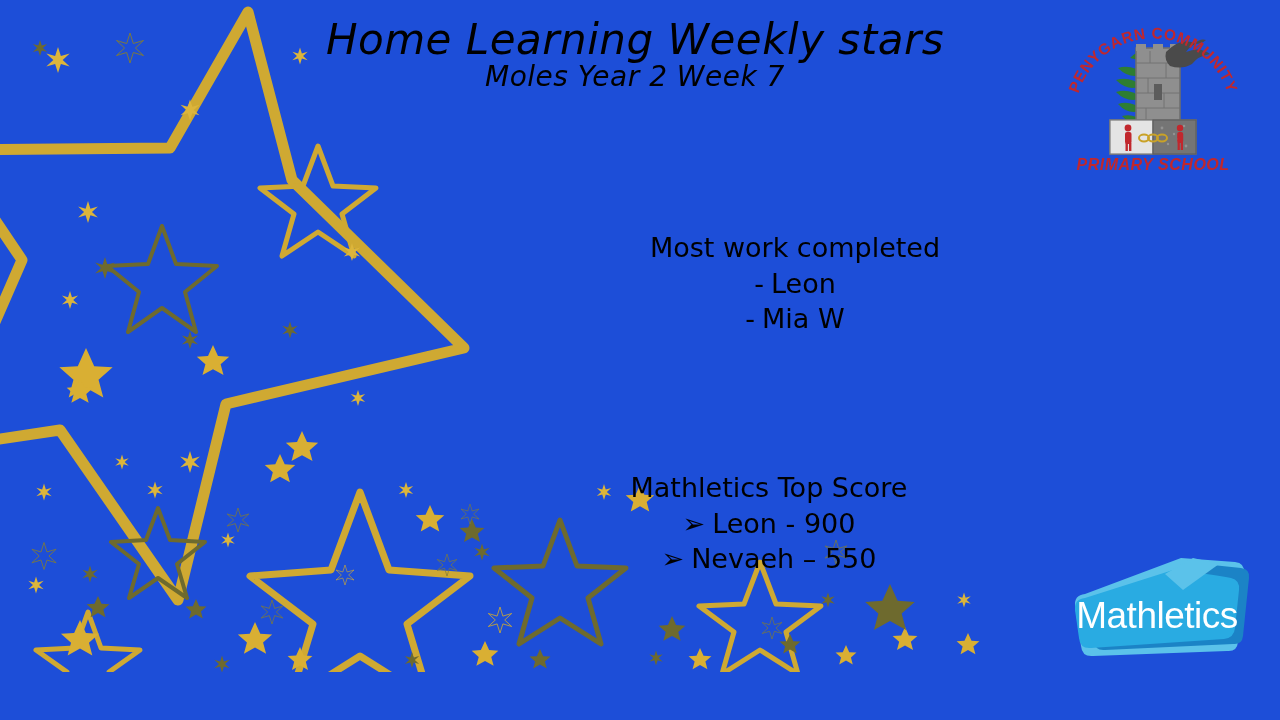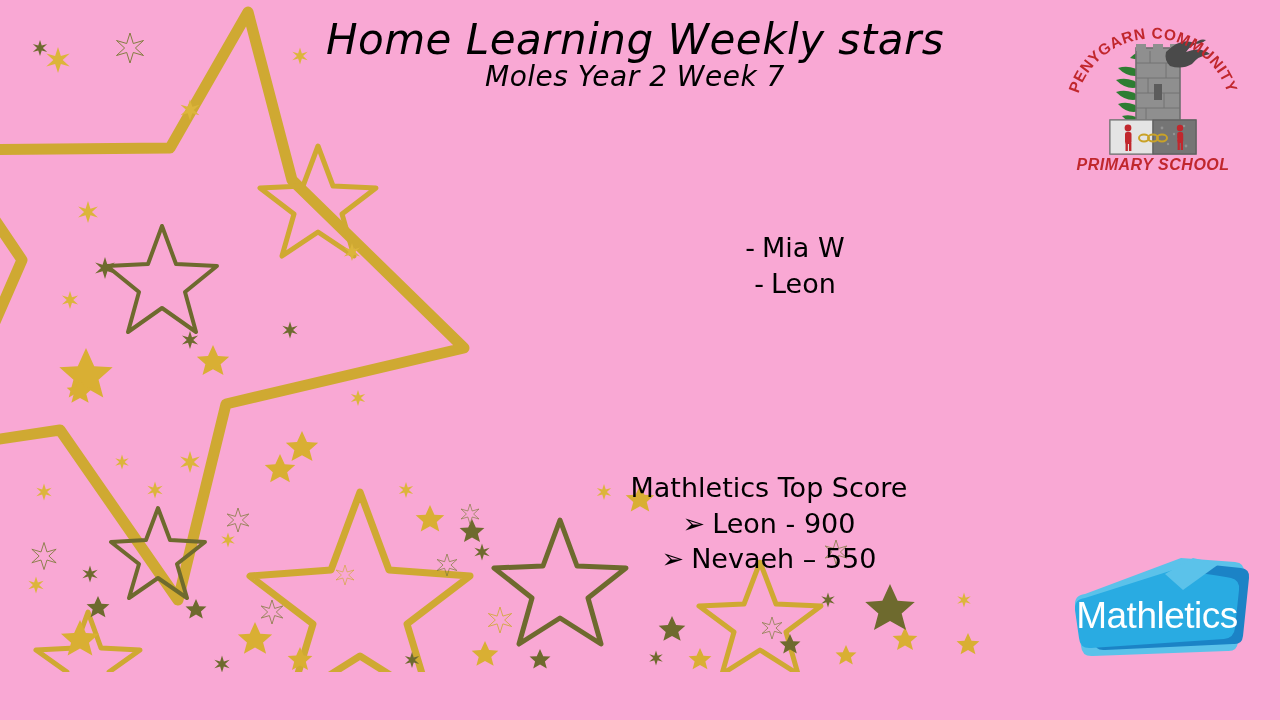--- a/index.html
+++ b/index.html
@@ -4,21 +4,21 @@
 <style>
   html, body {
     margin: 0;
     padding: 0;
     background: #ffffff;
   }
   #slide {
     position: relative;
     width: 1280px;
     height: 720px;
-    background: #f9a8d4;
+    background: #1d4ed8;
     overflow: hidden;
     font-family: "DejaVu Sans", sans-serif;
   }
 
   
   #star-decor {
     position: absolute;
     left: 0;
     top: 0;
     width: 1010px;
@@ -345,25 +345,26 @@
       </g>
     </svg>
   </div>
 
   <div id="title-block">
     <div class="title-line l1">Home Learning Weekly stars</div>
     <div class="title-line l2">Moles Year 2 Week 7</div>
   </div>
 
   <div id="block-most-work" class="text-block">
+    <div class="block-heading">Most work completed</div>
+    <div class="bullet-row">
+      <span class="bullet-mark">-</span><span>Leon</span>
+    </div>
     <div class="bullet-row">
       <span class="bullet-mark">-</span><span>Mia W</span>
-    </div>
-    <div class="bullet-row">
-      <span class="bullet-mark">-</span><span>Leon</span>
     </div>
   </div>
 
   <div id="block-mathletics" class="text-block">
     <div class="block-heading">Mathletics Top Score</div>
     <div class="bullet-row">
       <span class="bullet-mark">➢</span><span>Leon - 900</span>
     </div>
     <div class="bullet-row">
       <span class="bullet-mark">➢</span><span>Nevaeh – 550</span>

